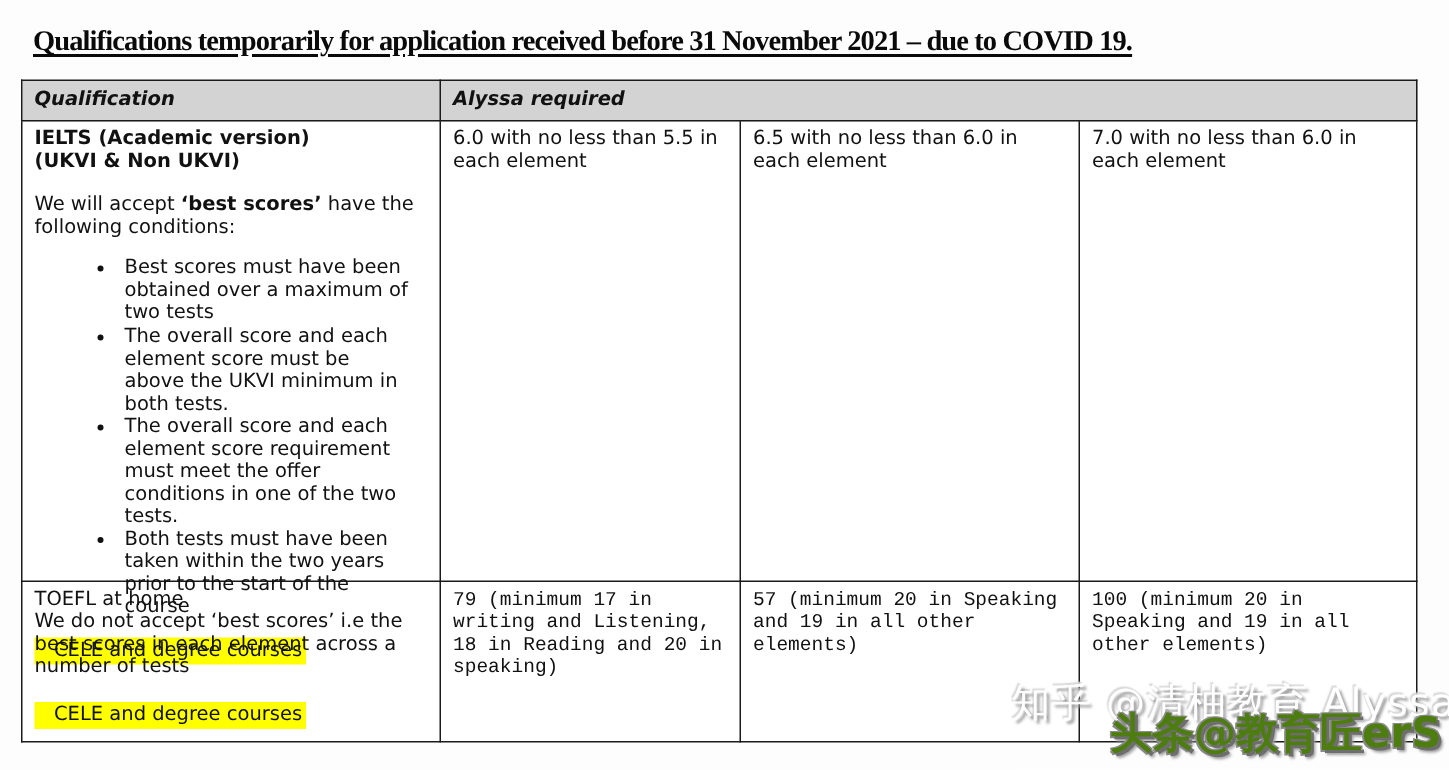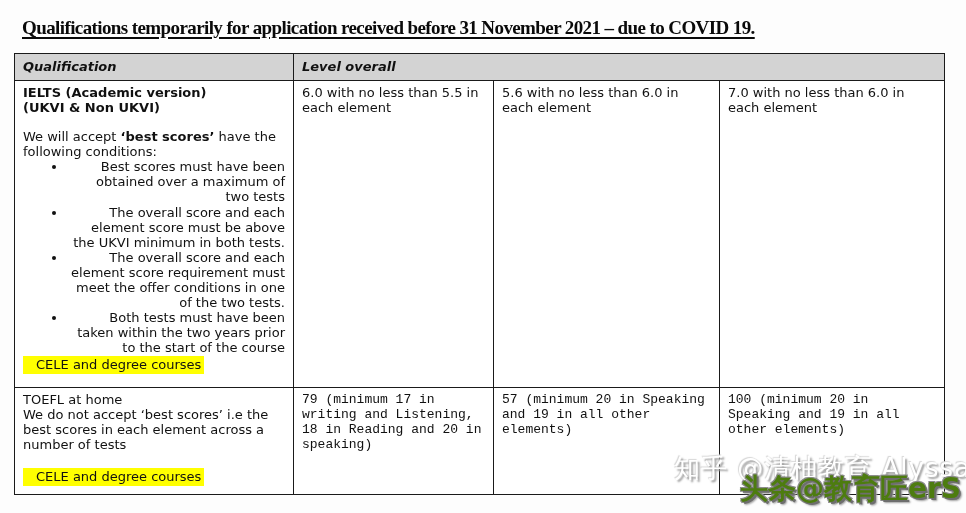--- a/index.html
+++ b/index.html
@@ -57,24 +57,23 @@
   tr.row-toefl { height: 107px; }
   .b { font-weight: bold; }
   .qual-flex {
     display: flex;
     flex-direction: column;
     height: 296px;
   }
   .cell-heading { font-weight: bold; }
   .intro { margin-top: 14px; }
   ul.bullets {
-    margin: 0;
+    margin: 12px;
     padding-left: 44px;
     list-style: disc outside;
-    text-align: right;
   }
   ul.bullets li { padding-left: 4px; }
   .hl-row { margin-top: auto; padding-bottom: 7px; }
   .highlight {
     background: var(--highlight-bg, #ffff00);
     display: inline-block;
     padding: 1px 3px 2px 13px;
   }
   .toefl-name { font-weight: normal; }
   .toefl-hl { margin-top: 16px; }
@@ -115,21 +114,21 @@
 <table class="req-table">
   <colgroup>
     <col class="c-a">
       <col class="c-b">
       <col class="c-c">
       <col class="c-d">
   </colgroup>
   <tbody>
       <tr class="hdr-row">
     <th>Qualification</th>
-    <th class="level-hdr" colspan="3">Level overall</th>
+    <th class="level-hdr" colspan="3">Alyssa required</th>
   </tr>
 
   <tr class="row-ielts">
     <td>
       <div class="qual-flex">
         <div class="cell-heading">
           <div>IELTS (Academic version)</div>
           <div>(UKVI &amp; Non UKVI)</div>
         </div>
         <p class="intro"><span>We will accept </span><span class="b">‘best scores’</span><span> have the following conditions:</span></p>
@@ -138,21 +137,21 @@
           <li>The overall score and each element score must be above the UKVI minimum in both tests.</li>
           <li>The overall score and each element score requirement must meet the offer conditions in one of the two tests.</li>
           <li>Both tests must have been taken within the two years prior to the start of the course</li>
         </ul>
         <div class="hl-row">
           <span class="highlight">CELE and degree courses</span>
         </div>
       </div>
     </td>
     <td class="level-cell-bold">6.0 with no less than 5.5 in each element</td>
-    <td class="level-cell-bold">5.6 with no less than 6.0 in each element</td>
+    <td class="level-cell-bold">6.5 with no less than 6.0 in each element</td>
     <td class="level-cell-bold">7.0 with no less than 6.0 in each element</td>
   </tr>
 
   <tr class="row-toefl">
     <td>
       <div class="toefl-name">TOEFL at home</div>
       <div>We do not accept ‘best scores’ i.e the best scores in each element across a number of tests</div>
       <div class="toefl-hl">
         <span class="highlight">CELE and degree courses</span>
       </div>

